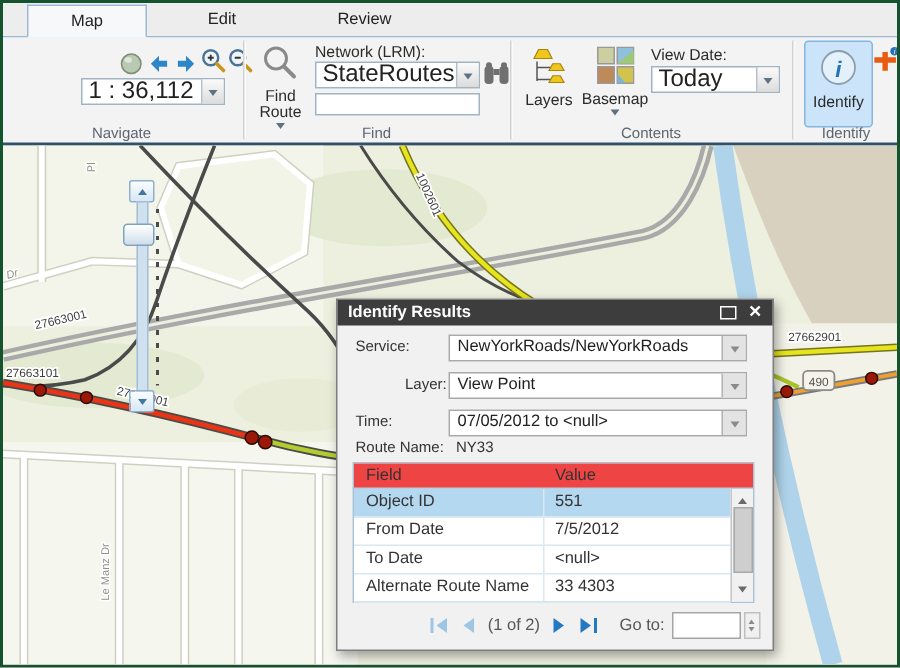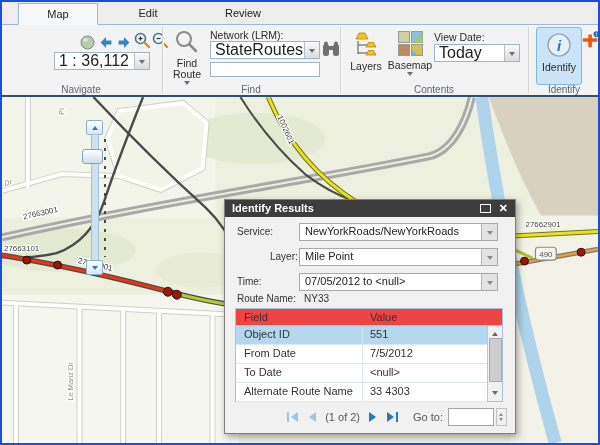--- a/index.html
+++ b/index.html
@@ -1,17 +1,17 @@
 <!DOCTYPE html>
 <html><head>
 <meta charset="utf-8">
 <style>
   html,body{margin:0;padding:0;background:#888;}
   *{box-sizing:content-box;font-family:"Liberation Sans",sans-serif;}
-  .shot{position:relative;width:596px;height:441px;border:2px solid #1d4ed8;background:#f3f3f3;overflow:hidden;}
+  .shot{position:relative;width:596px;height:441px;border:2px solid #14532d;background:#f3f3f3;overflow:hidden;}
 
   
   .tabbar{position:absolute;left:0;top:0;width:596px;height:22px;background:#ededed;border-bottom:1px solid #9db7d6;}
   .tab{position:absolute;top:1px;height:20px;line-height:20px;text-align:center;font-size:11px;color:#222;}
   .tab.sel{background:#f6f8fa;border:1px solid #9db7d6;border-bottom:1px solid #f6f8fa;z-index:2;}
   .ribbon{position:absolute;left:0;top:23px;width:596px;height:70px;background:#f3f3f3;}
   .sep{position:absolute;top:2px;bottom:2px;width:1px;background:#d2d2d2;border-right:1px solid #fbfbfb;}
   .grp{position:absolute;top:0;bottom:0;}
   .grp-label{position:absolute;bottom:0;left:0;right:0;text-align:center;font-size:10px;color:#5c6671;}
   .icolbl{font-size:10.5px;color:#2b2b2b;text-align:center;line-height:11px;}
@@ -304,21 +304,21 @@
       <div class="p-lbl" style="left:12px;top:26px;">Service:</div>
       <div class="p-combo" style="top:23px;">
         <span class="val">NewYorkRoads/NewYorkRoads</span>
         <span class="arr">
             <span class="tri-d"></span>
           </span>
       </div>
 
       <div class="p-lbl" style="left:12px;top:51px;padding-left:33px;">Layer:</div>
       <div class="p-combo" style="top:48px;">
-        <span class="val">Mile Point</span>
+        <span class="val">View Point</span>
         <span class="arr">
             <span class="tri-d"></span>
           </span>
       </div>
 
       <div class="p-lbl" style="left:12px;top:76px;">Time:</div>
       <div class="p-combo" style="top:73px;">
         <span class="val">07/05/2012 to &lt;null&gt;</span>
         <span class="arr">
             <span class="tri-d"></span>

